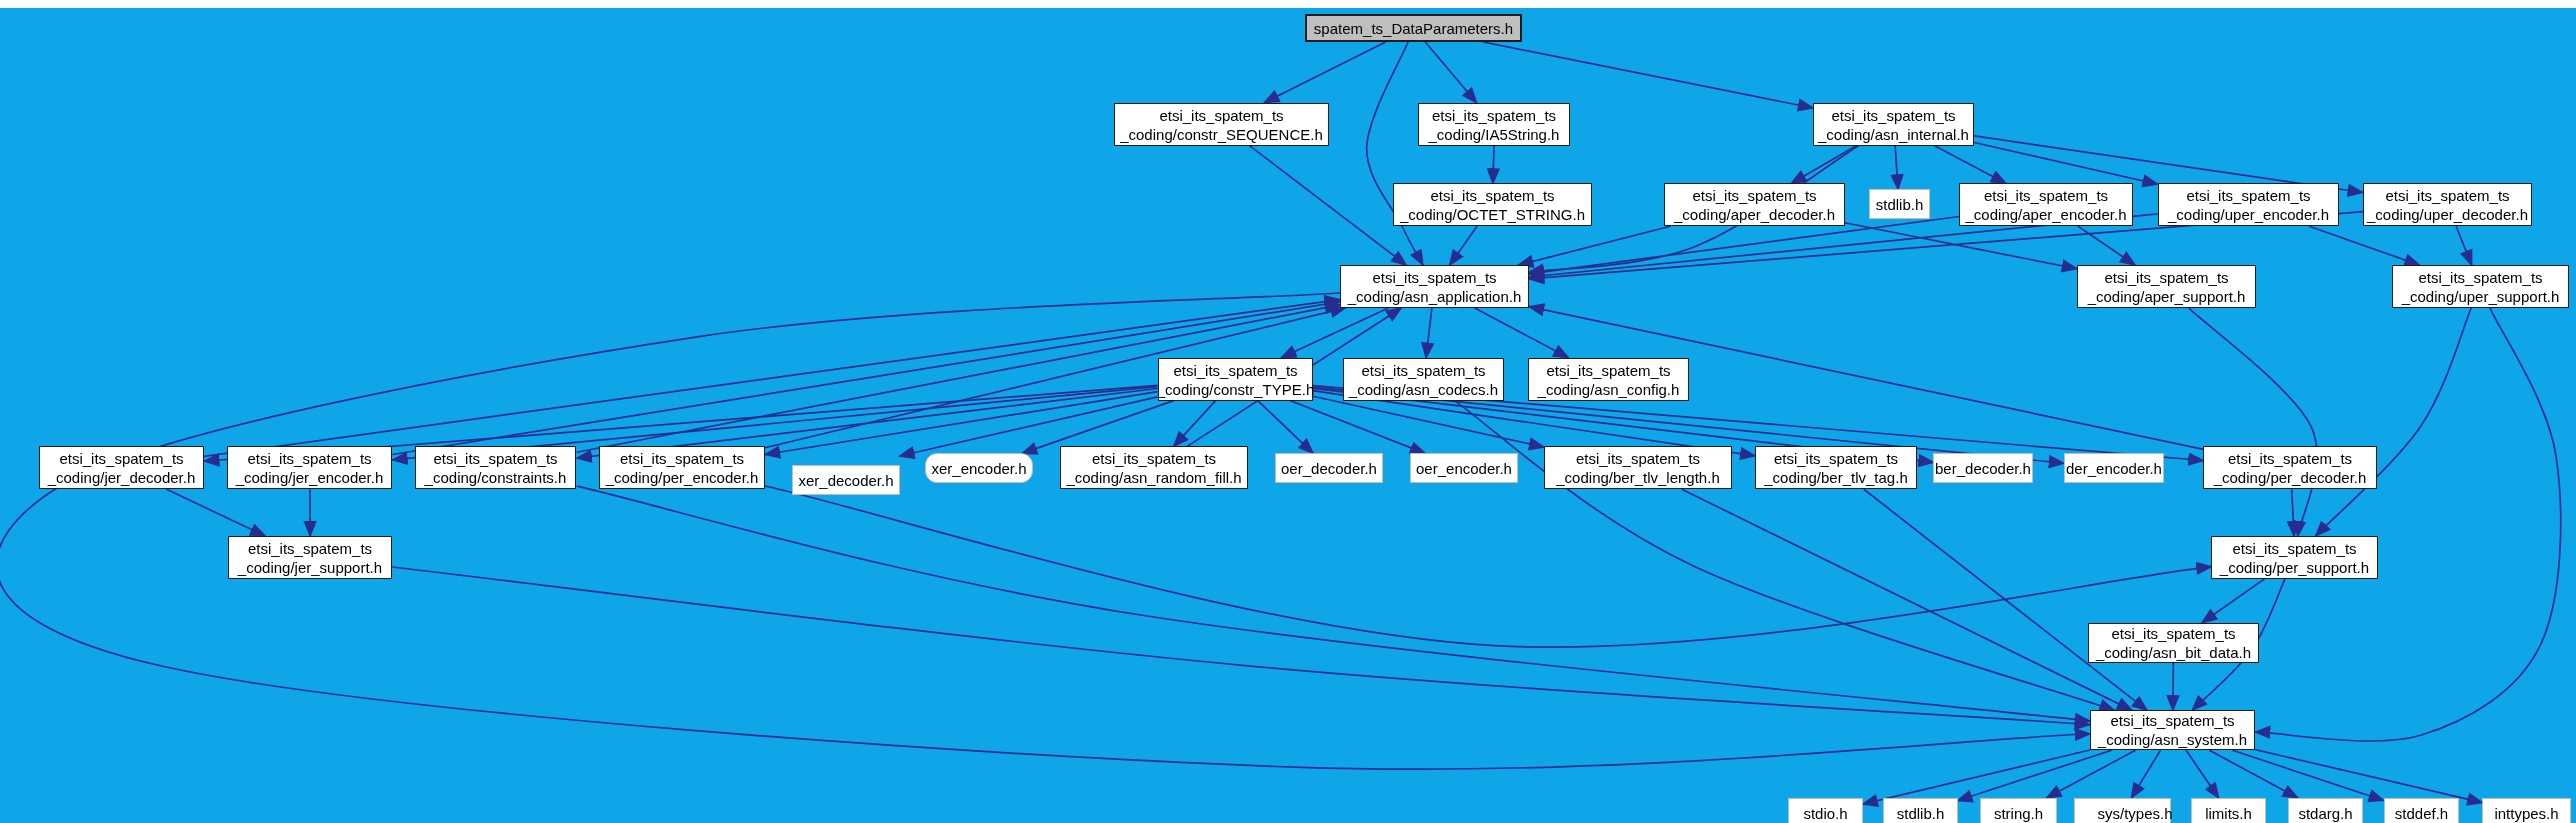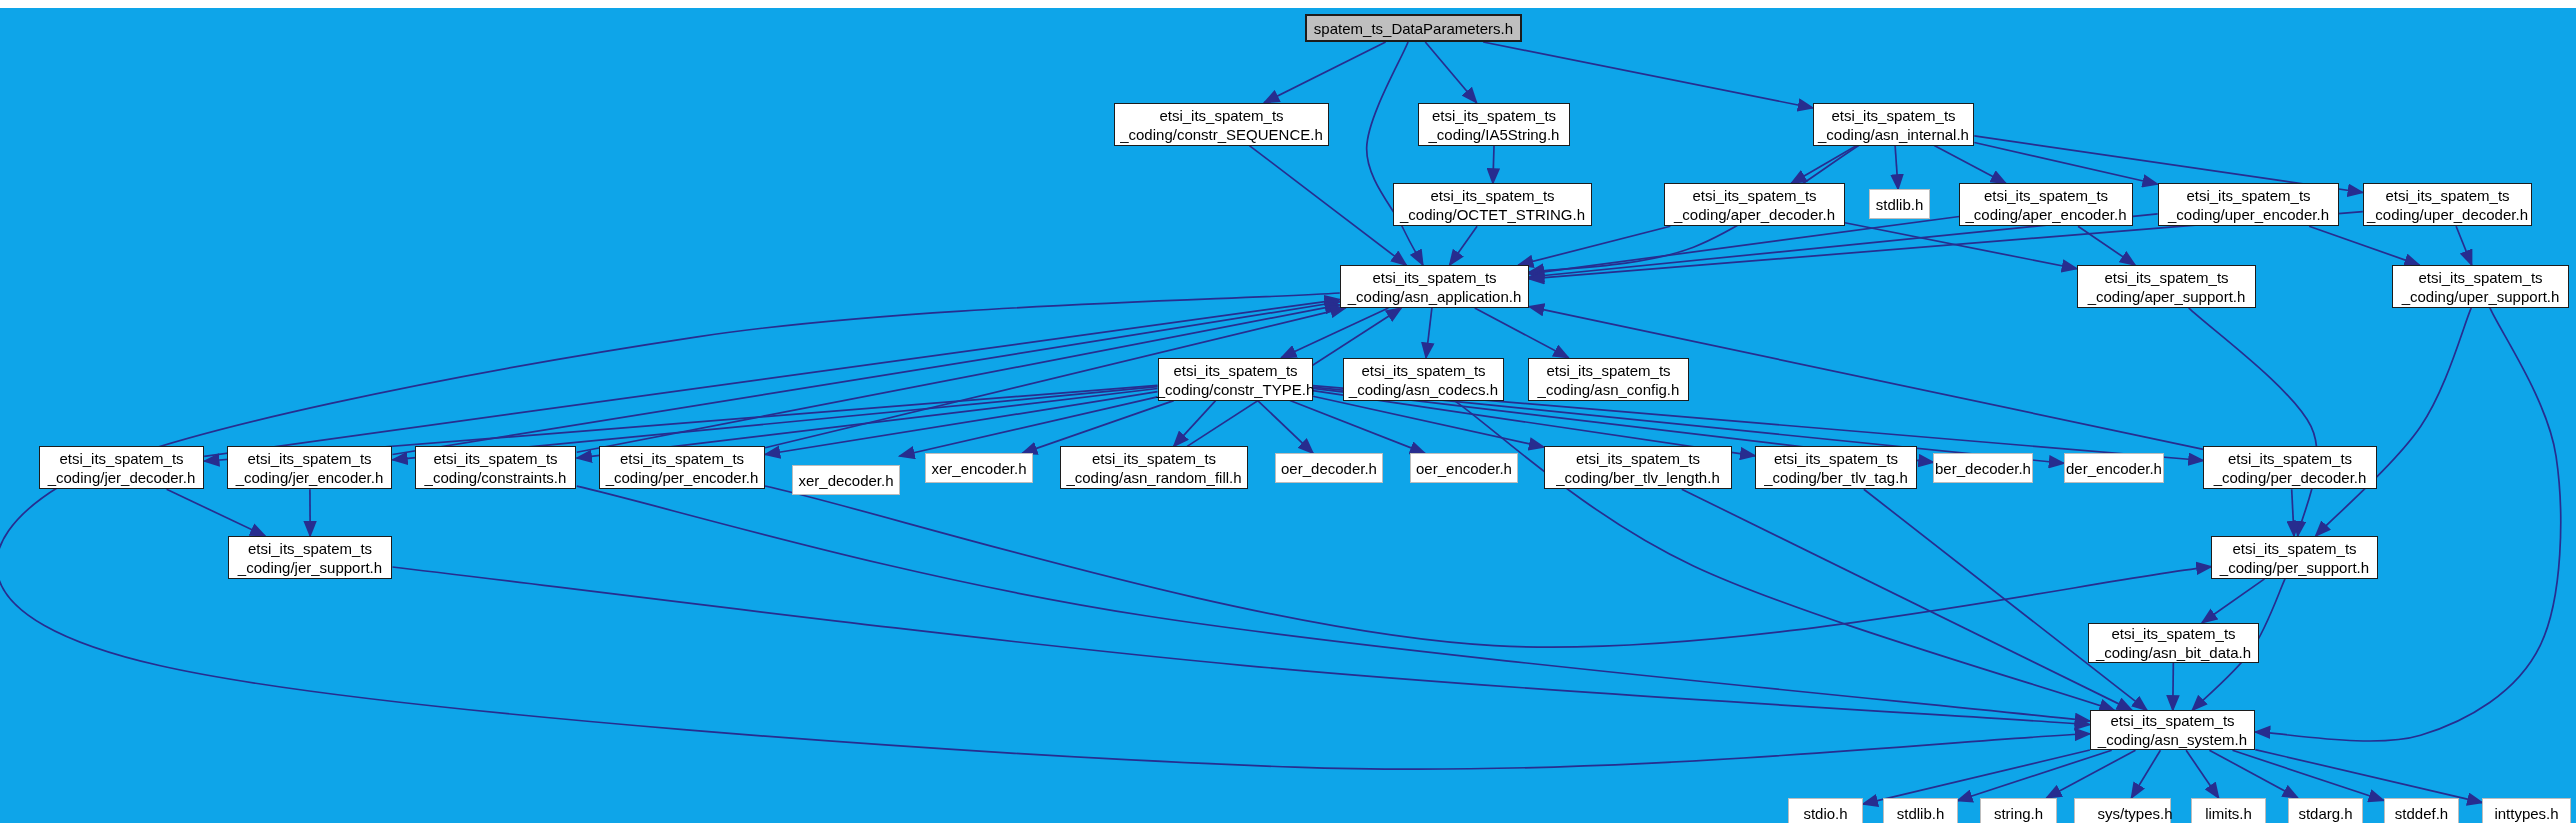--- a/index.html
+++ b/index.html
@@ -124,21 +124,21 @@
 _coding/asn_config.h</div>
     <div class="node project" style="left: 39px; top: 438px; width: 165px; height: 43px;">etsi_its_spatem_ts
 _coding/jer_decoder.h</div>
     <div class="node project" style="left: 227px; top: 438px; width: 165px; height: 43px;">etsi_its_spatem_ts
 _coding/jer_encoder.h</div>
     <div class="node project" style="left: 415px; top: 438px; width: 161px; height: 43px;">etsi_its_spatem_ts
 _coding/constraints.h</div>
     <div class="node project" style="left: 599px; top: 438px; width: 166px; height: 43px;">etsi_its_spatem_ts
 _coding/per_encoder.h</div>
     <div class="node external" style="left: 792px; top: 457px; width: 108px; height: 30px;">xer_decoder.h</div>
-    <div class="node external" style="left: 925px; top: 445px; width: 108px; height: 30px;">xer_encoder.h</div>
+    <div class="node external" style="left: 925px; top: 445px; width: 108px; height: 30px; border-radius: 12px;">xer_encoder.h</div>
     <div class="node project" style="left: 1060px; top: 438px; width: 188px; height: 43px;">etsi_its_spatem_ts
 _coding/asn_random_fill.h</div>
     <div class="node external" style="left: 1275px; top: 445px; width: 108px; height: 30px;">oer_decoder.h</div>
     <div class="node external" style="left: 1410px; top: 445px; width: 108px; height: 30px;">oer_encoder.h</div>
     <div class="node project" style="left: 1544px; top: 438px; width: 188px; height: 43px;">etsi_its_spatem_ts
 _coding/ber_tlv_length.h</div>
     <div class="node project" style="left: 1755px; top: 438px; width: 162px; height: 43px;">etsi_its_spatem_ts
 _coding/ber_tlv_tag.h</div>
     <div class="node external" style="left: 1933px; top: 445px; width: 100px; height: 30px;">ber_decoder.h</div>
     <div class="node external" style="left: 2064px; top: 445px; width: 100px; height: 30px;">der_encoder.h</div>

